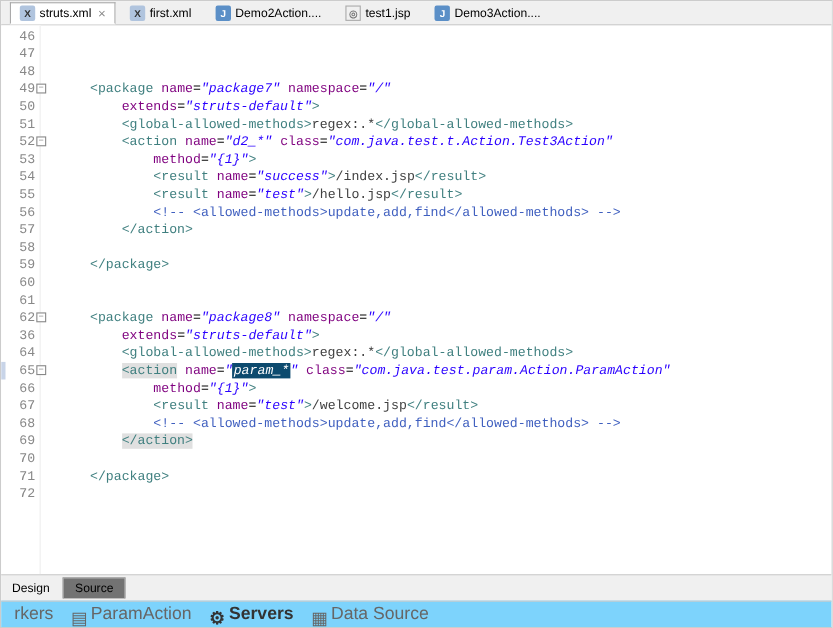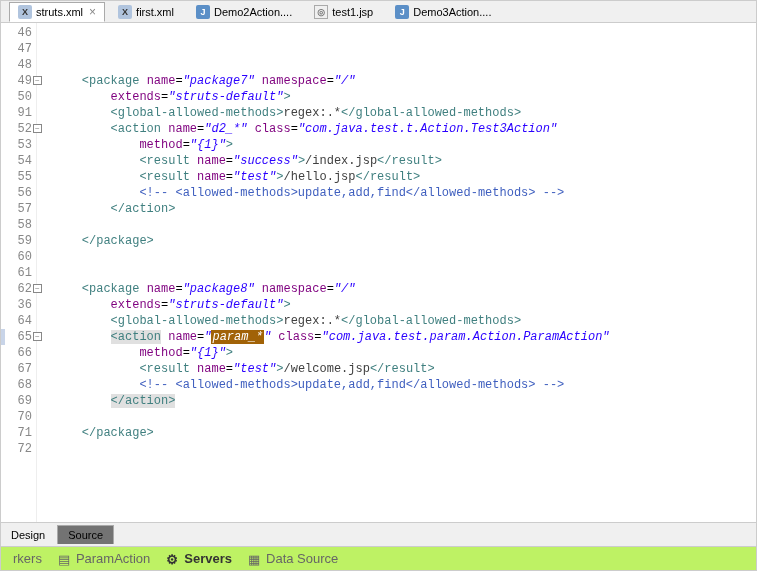--- a/index.html
+++ b/index.html
@@ -17,26 +17,26 @@
 .line-no { height: 16px; position: relative; }
 .fold { position: absolute; right: -10px; top: 3px; width: 9px; height: 9px; border: 1px solid #888; background: #fff; font-size: 8px; line-height: 7px; text-align: center; cursor: pointer; }
 .change-marker { position: absolute; left: -8px; top: 0; width: 4px; height: 16px; background: #c8d4e8; }
 .code { padding: 2px 0 2px 16px; line-height: 16px; white-space: pre; flex: 1; overflow: hidden; }
 .code-line { height: 16px; }
 .tag { color: #3f7f7f; }
 .attr { color: #7f007f; }
 .val { color: #2a00ff; font-style: italic; }
 .txt { color: #404040; }
 .comment { color: #3f5fbf; }
-.sel { background: #a16207; color: #fff; padding: 0 1px; }
+.sel { background: #0c4a6e; color: #fff; padding: 0 1px; }
 .hl { background: #e0e0e0; }
 .bottom-tabs { display: flex; background: #f0f0f0; border-top: 1px solid #ccc; height: 24px; align-items: center; font-family: 'Segoe UI', Tahoma, sans-serif; font-size: 11px; padding: 0 0; gap: 2px; }
 .btab { padding: 3px 10px; cursor: pointer; }
 .btab.active { background: #737373; border: 1px solid #aaa; border-bottom: none; }
-.views { display: flex; background: #bef264; height: 24px; align-items: center; padding: 0 12px; gap: 16px; font-family: 'Segoe UI', Tahoma, sans-serif; font-size: 13px; color: #666; border-top: 1px solid #ccc; }
+.views { display: flex; background: #7dd3fc; height: 24px; align-items: center; padding: 0 12px; gap: 16px; font-family: 'Segoe UI', Tahoma, sans-serif; font-size: 16px; color: #666; border-top: 1px solid #ccc; }
 .view { display: flex; align-items: center; gap: 4px; cursor: pointer; }
 .view.active { font-weight: bold; color: #333; }
 .vicn { width: 14px; height: 14px; display: inline-block; }
 </style>
 </head>
 <body>
 
 <div class="tabs">
     <div class="tab active">
       <span class="tab-icon x">X</span>
@@ -61,21 +61,21 @@
     </div>
   </div>
 
 <div class="editor">
   <div class="gutter">
       <div class="line-no">46</div>
       <div class="line-no">47</div>
       <div class="line-no">48</div>
       <div class="line-no">49<span class="fold">−</span></div>
       <div class="line-no">50</div>
-      <div class="line-no">91</div>
+      <div class="line-no">51</div>
       <div class="line-no">52<span class="fold">−</span></div>
       <div class="line-no">53</div>
       <div class="line-no">54</div>
       <div class="line-no">55</div>
       <div class="line-no">56</div>
       <div class="line-no">57</div>
       <div class="line-no">58</div>
       <div class="line-no">59</div>
       <div class="line-no">60</div>
       <div class="line-no">61</div>

